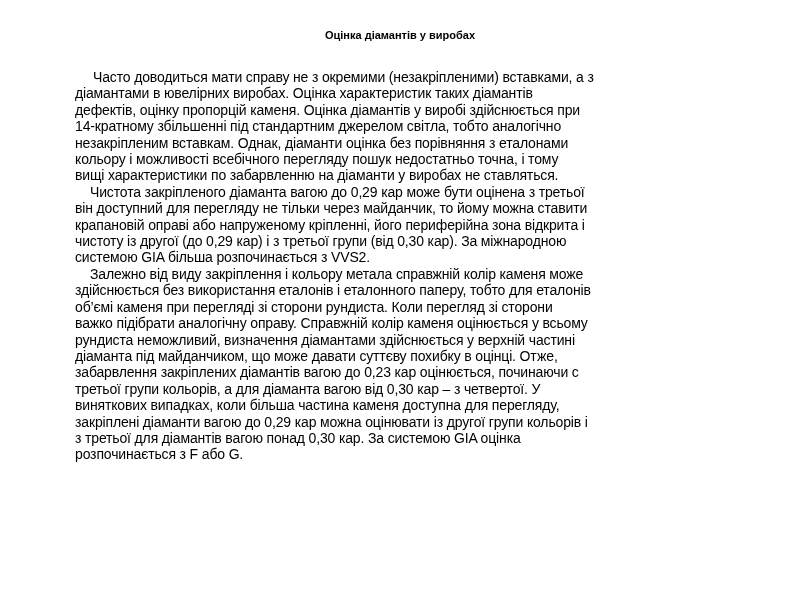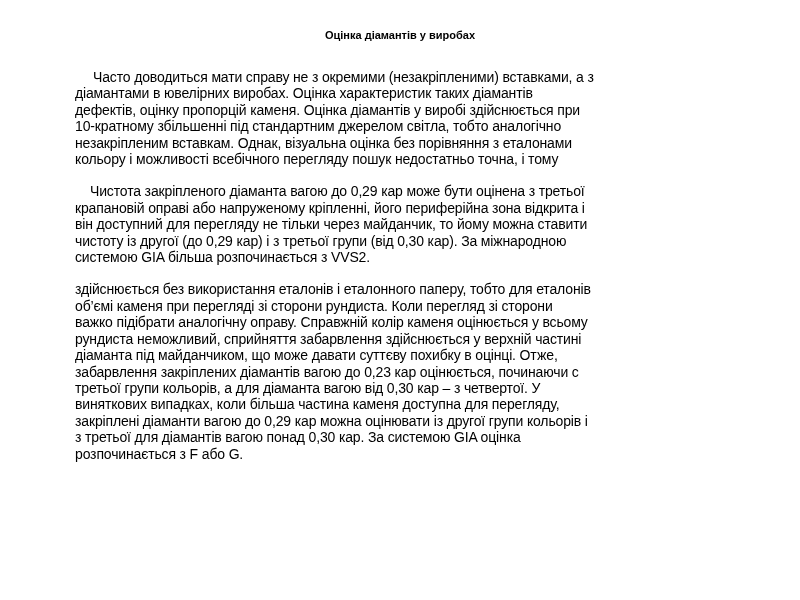--- a/index.html
+++ b/index.html
@@ -39,21 +39,21 @@
       width: 662px;
       font-size: 14px;
       line-height: 16.4px;
       letter-spacing: -0.15px;
     }
     .para {
       margin: 0;
       padding: 0;
     }
     .para + .para {
-      margin-top: 16px;
+      margin-top: 0;
     }
     .line {
       display: block;
       white-space: nowrap;
     }
     .indent-first {
       padding-left: 18px;
     }
     .indent-small {
       padding-left: 15px;
@@ -63,38 +63,40 @@
 <body>
 
 <div class="slide">
   <div class="title">Оцінка діамантів у виробах</div>
 
   <div class="body-text">
     <p class="para">
       <span class="line indent-first">Часто доводиться мати справу не з окремими (незакріпленими) вставками, а з</span>
       <span class="line">діамантами в ювелірних виробах. Оцінка характеристик таких діамантів</span>
       <span class="line">дефектів, оцінку пропорцій каменя. Оцінка діамантів у виробі здійснюється при</span>
-      <span class="line">10-кратному збільшенні під стандартним джерелом світла, тобто аналогічно</span>
-      <span class="line">незакріпленим вставкам. Однак, візуальна оцінка без порівняння з еталонами</span>
+      <span class="line">14-кратному збільшенні під стандартним джерелом світла, тобто аналогічно</span>
+      <span class="line">незакріпленим вставкам. Однак, діаманти оцінка без порівняння з еталонами</span>
       <span class="line">кольору і можливості всебічного перегляду пошук недостатньо точна, і тому</span>
+      <span class="line">вищі характеристики по забарвленню на діаманти у виробах не ставляться.</span>
     </p>
 
     <p class="para">
       <span class="line indent-small">Чистота закріпленого діаманта вагою до 0,29 кар може бути оцінена з третьої</span>
+      <span class="line">він доступний для перегляду не тільки через майданчик, то йому можна ставити</span>
       <span class="line">крапановій оправі або напруженому кріпленні, його периферійна зона відкрита і</span>
-      <span class="line">він доступний для перегляду не тільки через майданчик, то йому можна ставити</span>
       <span class="line">чистоту із другої (до 0,29 кар) і з третьої групи (від 0,30 кар). За міжнародною</span>
       <span class="line">системою GIA більша розпочинається з VVS2.</span>
     </p>
 
     <p class="para">
+      <span class="line indent-small">Залежно від виду закріплення і кольору метала справжній колір каменя може</span>
       <span class="line">здійснюється без використання еталонів і еталонного паперу, тобто для еталонів</span>
       <span class="line">об’ємі каменя при перегляді зі сторони рундиста. Коли перегляд зі сторони</span>
       <span class="line">важко підібрати аналогічну оправу. Справжній колір каменя оцінюється у всьому</span>
-      <span class="line">рундиста неможливий, сприйняття забарвлення здійснюється у верхній частині</span>
+      <span class="line">рундиста неможливий, визначення діамантами здійснюється у верхній частині</span>
       <span class="line">діаманта під майданчиком, що може давати суттєву похибку в оцінці. Отже,</span>
       <span class="line">забарвлення закріплених діамантів вагою до 0,23 кар оцінюється, починаючи с</span>
       <span class="line">третьої групи кольорів, а для діаманта вагою від 0,30 кар – з четвертої. У</span>
       <span class="line">виняткових випадках, коли більша частина каменя доступна для перегляду,</span>
       <span class="line">закріплені діаманти вагою до 0,29 кар можна оцінювати із другої групи кольорів і</span>
       <span class="line">з третьої для діамантів вагою понад 0,30 кар. За системою GIA оцінка</span>
       <span class="line">розпочинається з F або G.</span>
     </p>
   </div>
 </div>

